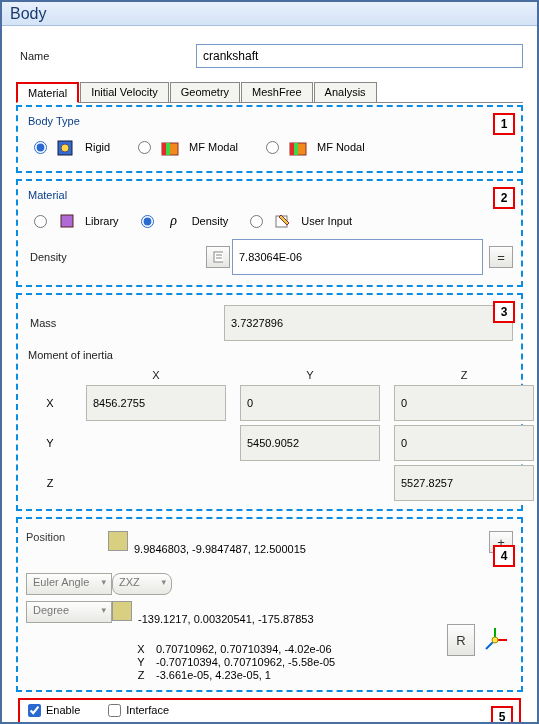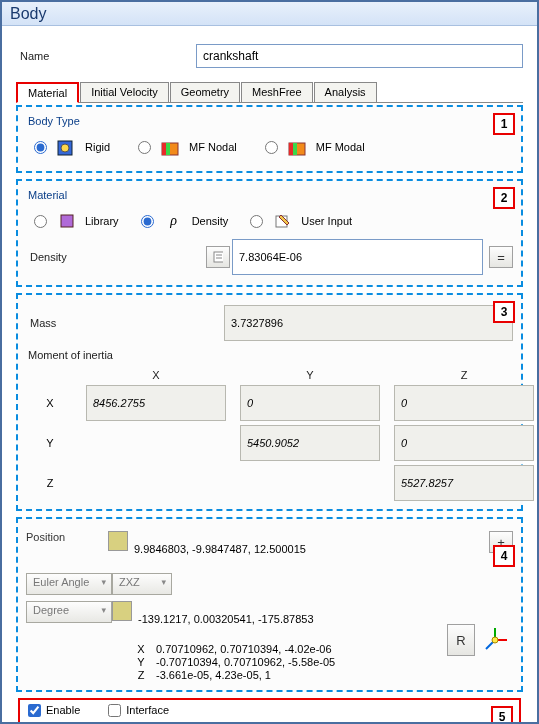--- a/index.html
+++ b/index.html
@@ -108,21 +108,21 @@
     cursor:pointer;
     display: inline-flex;
     align-items: center;
     justify-content: center;
     font-size: 13px;
     color:#333;
   }
   .moi-grid { display: grid; grid-template-columns: 44px 140px 140px 140px; gap: 4px 14px; align-items: center; margin: 6px 0 2px 2px;}
   .moi-head { text-align: center; color: #222; }
   .moi-row-lbl { text-align: center; }
-  .moi-cell input { width: 100%; font-style: italic; }
+  .moi-cell input { width: 100%; }
   .pos-sec .row { display: flex; gap: 0; margin: 6px 0;}
   .pos-lbl { width: 82px; color:#333; }
   .pos-input-wide { flex: 1; }
   .dropdown {
     height: 22px;
     border: 1px solid #a8a8a0;
     background: linear-gradient(#fdfdfd,#e8e8e4);
     padding: 2px 18px 2px 6px;
     font-size: 11px;
     color: #777;
@@ -201,32 +201,32 @@
       </div>
       <div class="radio-opt">
         <input type="radio" name="bt" style="">
         <span class="icon-box">
           <svg width="24" height="24">
               <rect x="3" y="8" width="16" height="12" fill="#f28a1a" stroke="#833"></rect>
               <rect x="3" y="8" width="8" height="12" fill="#3ad84a"></rect>
               <rect x="3" y="8" width="4" height="12" fill="#e82a2a"></rect>
             </svg>
         </span>
-        <span>MF Nodal</span>
+        <span>MF Modal</span>
       </div>
       <div class="radio-opt">
         <input type="radio" name="bt" style="">
         <span class="icon-box">
           <svg width="24" height="24">
               <rect x="3" y="8" width="16" height="12" fill="#f28a1a" stroke="#833"></rect>
               <rect x="3" y="8" width="8" height="12" fill="#3ad84a"></rect>
               <rect x="3" y="8" width="4" height="12" fill="#e82a2a"></rect>
             </svg>
         </span>
-        <span>MF Modal</span>
+        <span>MF Nodal</span>
       </div>
     </div>
   </div>
 
   <div class="dashed-box">
     <span class="callout">2</span>
     <span class="section-head">Material</span>
     <div class="radio-row" style="gap:22px;">
       <div class="radio-opt">
         <input type="radio" name="mat" style="">
@@ -300,21 +300,21 @@
   <div class="dashed-box pos-sec" style="padding-bottom:8px;">
     <span class="callout" style="top:26px;">4</span>
     <div class="row">
       <span class="pos-lbl">Position</span>
       <button class="btn-sq" style="background:#d8d080;width:20px;height:20px;border:1px solid #999;"></button>
       <input class="val-input val-readonly pos-input-wide" style="border: none; background: transparent;" readonly="" value="9.9846803, -9.9847487, 12.500015">
       <button class="btn-sq">+</button>
     </div>
     <div class="row">
       <span class="dropdown">Euler Angle</span>
-      <span class="dropdown" style="min-width:60px;">ZXZ</span>
+      <span class="dropdown" style="min-width:60px;border-radius:8px;">ZXZ</span>
     </div>
     <div class="row">
       <span class="dropdown">Degree</span>
       <button class="btn-sq" style="background:#d8d080;width:20px;height:20px;border:1px solid #999;"></button>
       <input class="val-input val-readonly pos-input-wide" style="border: none; background: transparent;" readonly="" value="-139.1217, 0.00320541, -175.87853">
     </div>
     <div class="vec-rows">
       <div class="vrow">
           <span class="ax">X</span>
           <span>0.70710962, 0.70710394, -4.02e-06</span>

